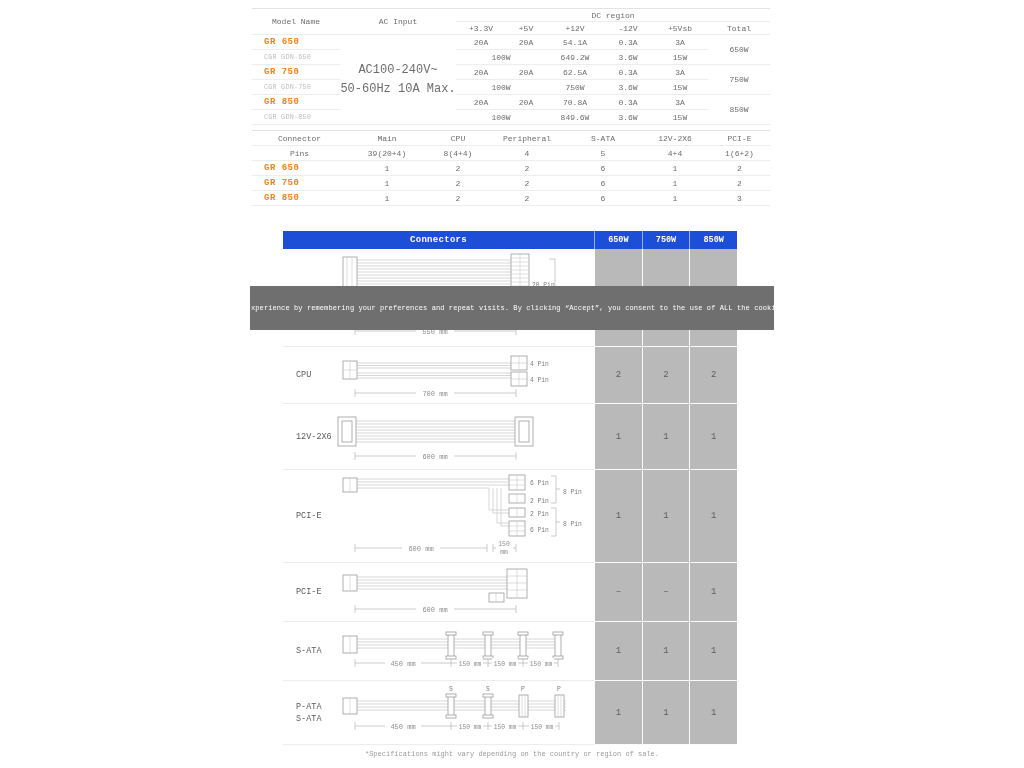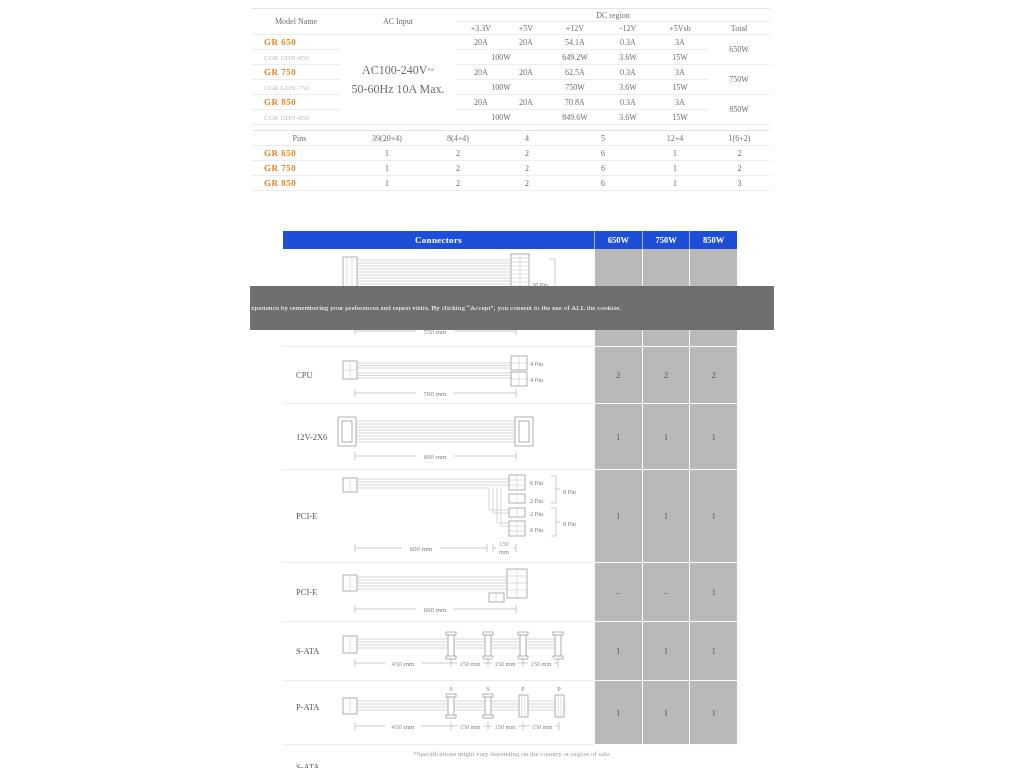--- a/index.html
+++ b/index.html
@@ -1,17 +1,17 @@
 <!DOCTYPE html>
 <html><head>
 <meta charset="utf-8">
 <style>
   html,body{margin:0;padding:0;background:#fff;}
   .page{position:relative;width:820px;height:768px;background:#ffffff;
-        font-family:Liberation Serif, serif;overflow:hidden;}
+        font-family:Liberation Mono, monospace;overflow:hidden;}
 
   table{border-collapse:collapse;table-layout:fixed;}
 
   
   .t1{position:absolute;left:252px;top:8px;width:518px;
       border-top:1px solid #e3e3e3;border-bottom:1px solid #e3e3e3;}
   .t1 td{font-size:8px;color:#6d6d6d;text-align:center;padding:0;
          border-bottom:1px solid #ededed;white-space:nowrap;overflow:hidden;}
   .t1 tr{height:15px;}
   .t1 tr.hd{height:13px;}
@@ -32,21 +32,21 @@
   .t3-hd{display:flex;height:18px;background:#1d4ed8;}
   .hd-title{width:311px;color:#fff;font-weight:bold;font-size:9px;
             display:flex;align-items:center;justify-content:center;letter-spacing:.3px;}
   .hd-w{flex:1;border-left:1px solid rgba(255,255,255,.55);color:#fff;font-weight:bold;
         font-size:8.5px;display:flex;align-items:center;justify-content:center;box-sizing:border-box;}
   .t3-row{display:flex;position:relative;}
   .diag{width:311px;position:relative;border-bottom:1px solid #ececec;box-sizing:border-box;background:#fff;}
   .diag svg{position:absolute;left:0;top:0;display:block;}
   .rl{position:absolute;left:13px;top:50%;transform:translateY(-50%);
       font-size:8.5px;color:#5a5a5a;line-height:1.45;z-index:2;}
-  .rl span{display:block;margin-top:48px;}
+  .rl span{display:block;}
   .val{flex:1;background:#b9b9b9;border-left:1px solid #fbfbfb;border-bottom:1px solid #fbfbfb;
        box-sizing:border-box;display:flex;align-items:center;justify-content:center;
        font-size:9px;color:#5e5e5e;}
 
   
   .cable{stroke:#c6c6c6;stroke-width:.7;fill:none;}
   .conn{fill:#ffffff;stroke:#9c9c9c;stroke-width:.8;}
   .grid{stroke:#bdbdbd;stroke-width:.5;fill:none;}
   .dim{stroke:#b4b4b4;stroke-width:.7;fill:none;}
   .patch{fill:#ffffff;}
@@ -151,27 +151,36 @@
     <colgroup>
         <col style="width:95px">
         <col style="width:80px">
         <col style="width:62px">
         <col style="width:76px">
         <col style="width:76px">
         <col style="width:68px">
         <col style="width:61px">
       </colgroup>
     <tbody>
+        <tr>
+      <td>Connector</td>
+      <td>Main</td>
+      <td>CPU</td>
+      <td>Peripheral</td>
+      <td>S-ATA</td>
+      <td>12V-2X6</td>
+      <td>PCI-E</td>
+    </tr>
     <tr>
       <td>Pins</td>
       <td>39(20+4)</td>
       <td>8(4+4)</td>
       <td>4</td>
       <td>5</td>
-      <td>12+4</td>
+      <td>4+4</td>
       <td>1(6+2)</td>
     </tr>
     <tr>
       <td class="model">GR 650</td>
       <td>1</td>
       <td>2</td>
       <td>2</td>
       <td>6</td>
       <td>1</td>
       <td>2</td>

